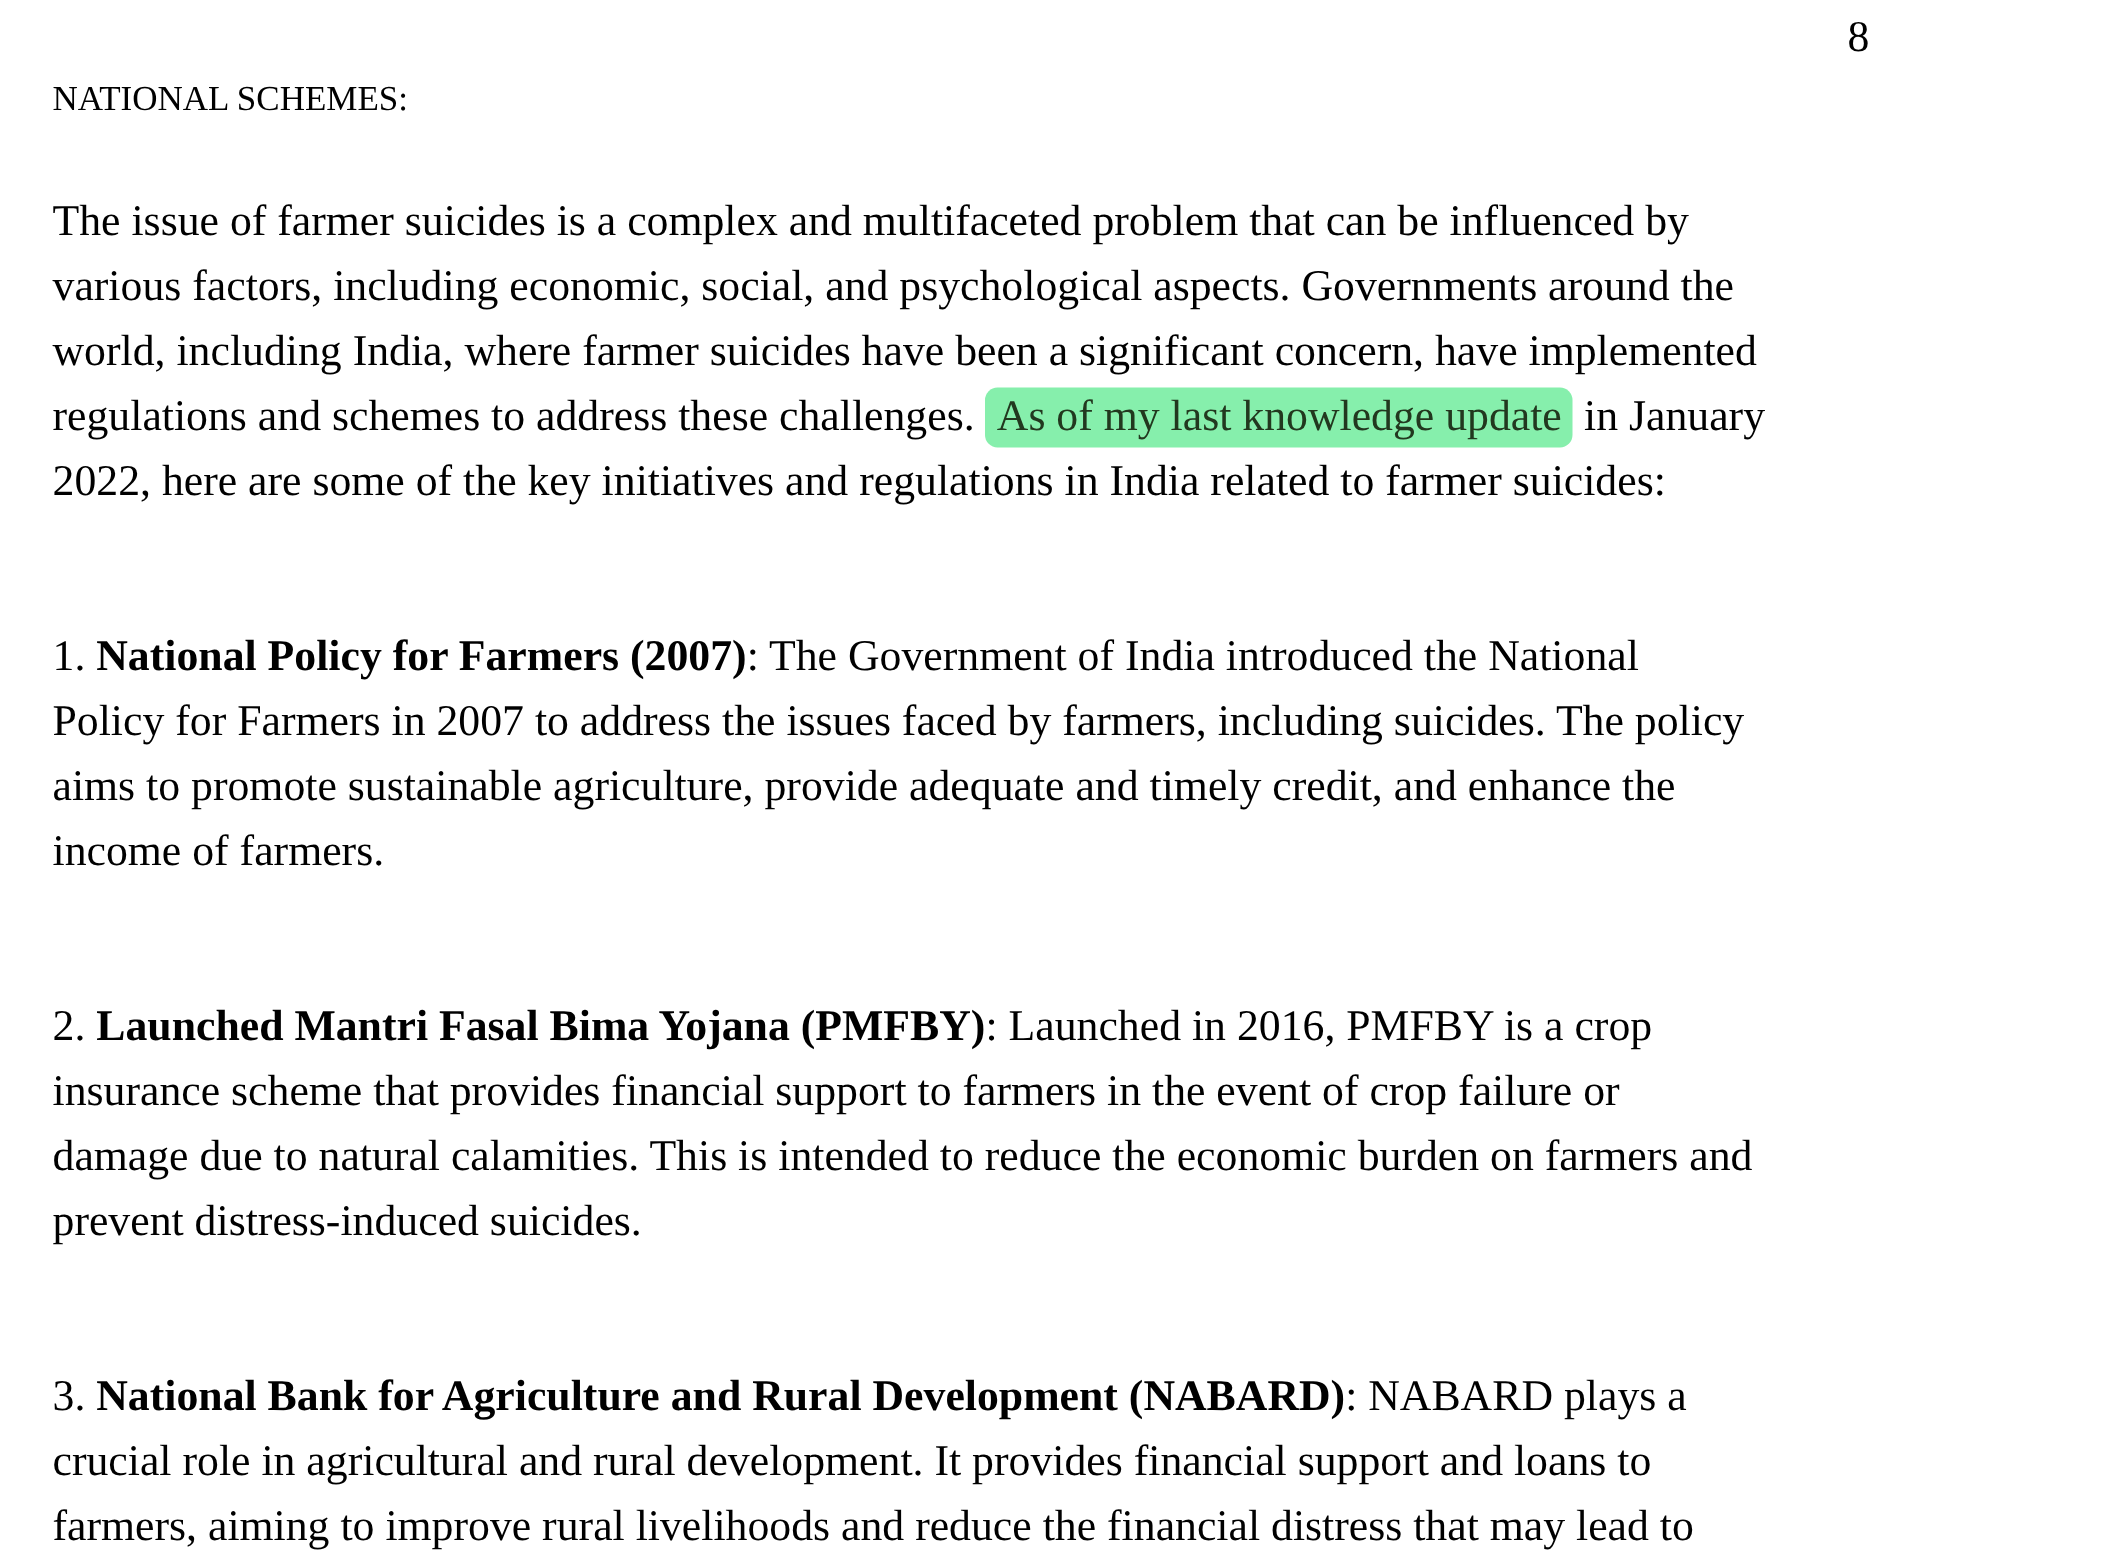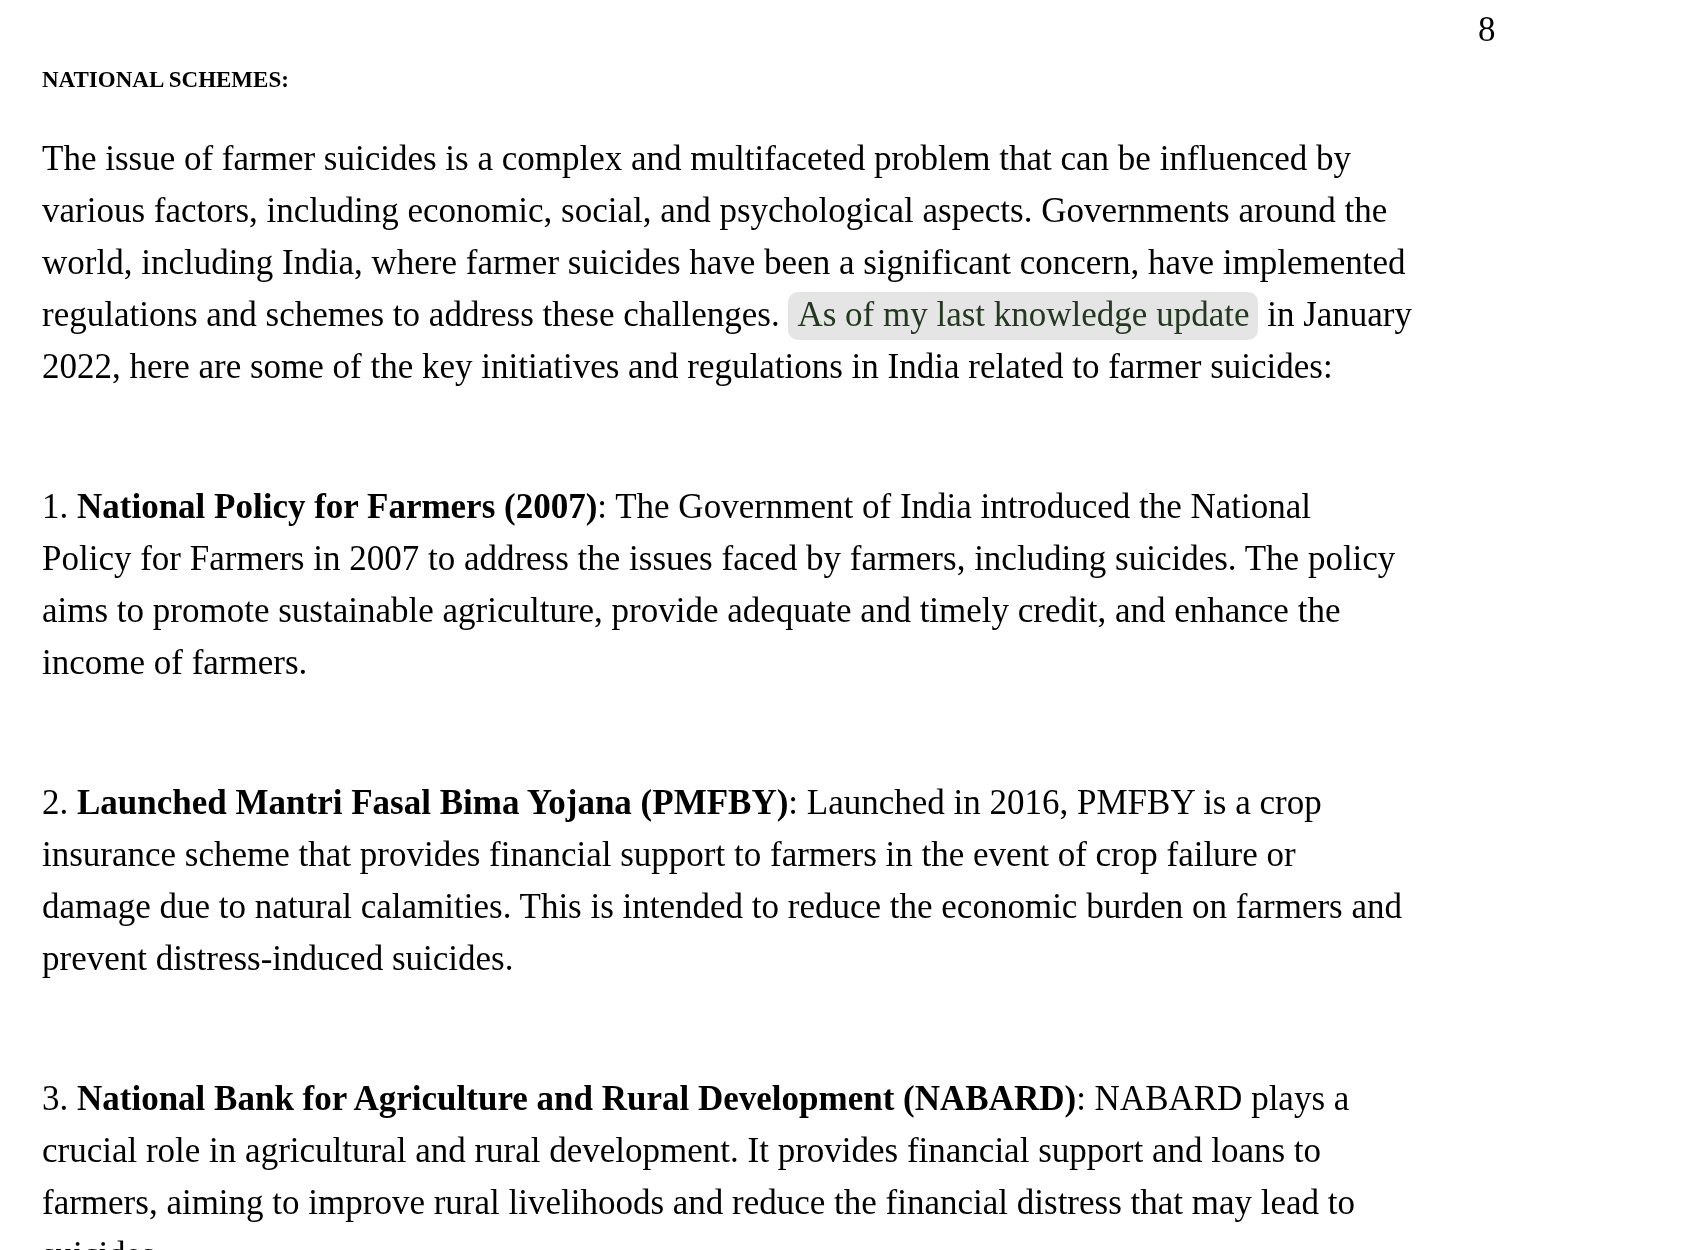--- a/index.html
+++ b/index.html
@@ -22,34 +22,34 @@
     position: absolute;
     left: 1478px;
     top: 4px;
     font-size: 35px;
     line-height: 52px;
   }
   .content {
     padding: 54px 40px 0 42px;
   }
   .doc-title {
-    font-size: 23px;
+    font-size: 28px;
     line-height: 52px;
-    font-weight: bold;
+    font-weight: normal;
     margin: 0;
   }
   .para {
     margin: 0;
     white-space: pre-line; 
   }
-  .para.intro { margin-top: 27px; }
+  .para.intro { margin-top: 45px; }
   .para.item  { margin-top: 88px; }
   .para b { font-weight: bold; }
   mark.ai-highlight {
-    background: #e5e5e5;        
+    background: #86efac;        
     color: #22381f;             
     border-radius: 10px;
     padding: 3px 9px 6px 9px;
   }
 </style>
 </head>
 <body>
 
 <div class="page">
 

